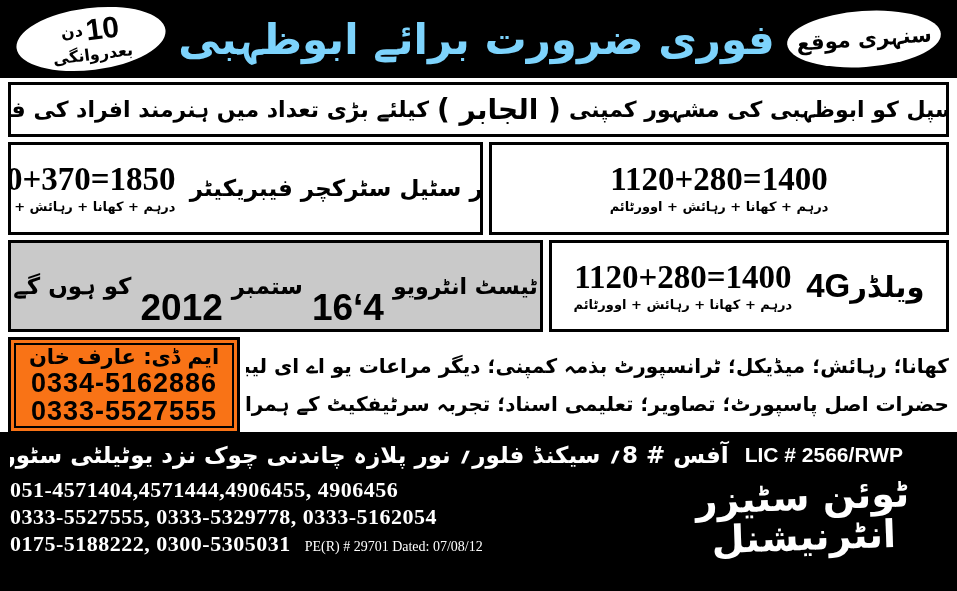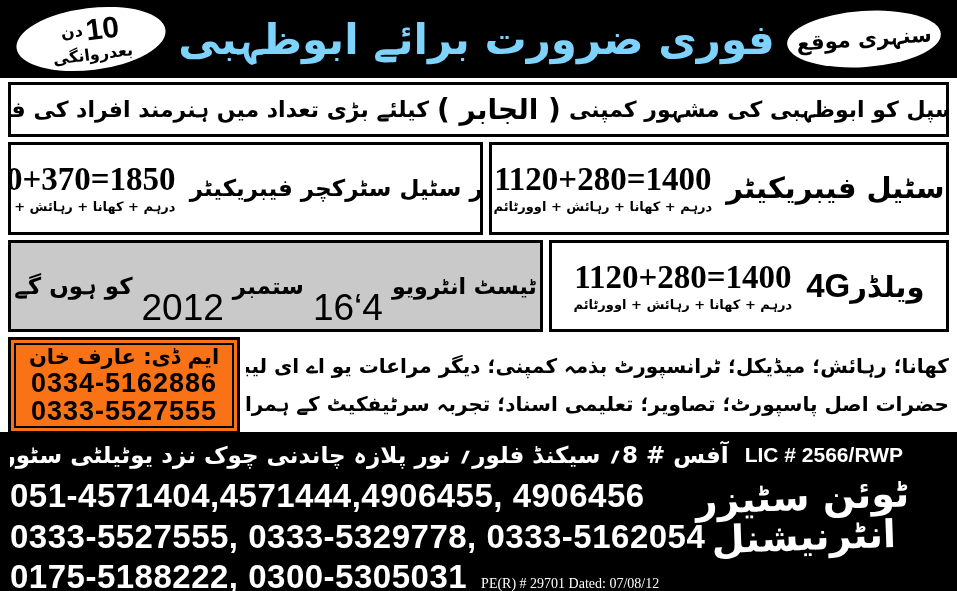--- a/index.html
+++ b/index.html
@@ -39,42 +39,42 @@
   .latin4g { font-family:"Liberation Sans",sans-serif; font-size:33px; font-weight:bold;
              direction:ltr; unicode-bidi:isolate; }
   .salary-block { text-align:center; direction:ltr; }
   .salary { font-family:"Liberation Serif",serif; font-weight:bold; font-size:33px; line-height:1;
             white-space:nowrap; }
   .benefits { direction:rtl; font-size:13px; font-weight:bold; white-space:nowrap; margin-top:3px; }
 
   .test-box { background:#c9c9c9; border:3px solid #000; display:flex; direction:rtl; align-items:center;
               justify-content:center; gap:9px; overflow:hidden; white-space:nowrap; }
   .t-label { font-size:22px; font-weight:bold; }
-  .t-big { font-family:"Liberation Sans",sans-serif; font-size:37px; font-weight:normal;
+  .t-big { font-family:"Liberation Sans",sans-serif; font-size:37px; font-weight:bold;
            direction:ltr; unicode-bidi:isolate;margin-top:44px; }
   .t-mid { font-size:23px; font-weight:bold; }
 
   .terms { display:flex; flex-direction:column; justify-content:center; text-align:center;
            direction:rtl; font-size:20px; font-weight:bold; line-height:1.9; overflow:hidden; }
   .terms div { white-space:nowrap; }
 
   .md-box { border:3px solid #000; padding:3px; background:#f97316; }
   .md-inner { border:2px solid #000; height:100%; display:flex; flex-direction:column;
               align-items:center; justify-content:center; }
   .md-name { direction:rtl; font-size:21px; font-weight:bold; }
   .md-phone { font-family:"Liberation Sans",sans-serif; font-size:27px; font-weight:bold;
               line-height:1.05; letter-spacing:1px; }
 
   
   .footer { height:159px; color:#fff; position:relative; padding:2px 10px; overflow:hidden; }
   .f-rowA { display:flex; direction:rtl; align-items:center; gap:16px; height:42px; overflow:hidden; }
   .f-lic { font-family:"Liberation Sans",sans-serif; font-weight:bold; font-size:21px;
            direction:ltr; unicode-bidi:isolate; margin-right:44px; white-space:nowrap; }
   .f-address { font-size:23px; font-weight:bold; white-space:nowrap; }
-  .f-phones { font-family:Liberation Sans, sans-serif; font-weight:bold; font-size:33px;
+  .f-phones { font-family:Liberation Serif, serif; font-weight:bold; font-size:22px;
               letter-spacing:0.5px; line-height:1.23; white-space:nowrap; }
   .f-rowD { display:flex; align-items:baseline; gap:14px; white-space:nowrap; }
   .f-twin { font-family:"Liberation Sans",sans-serif; font-weight:bold; font-size:27px; }
   .f-reg { font-family:"Liberation Serif",serif; font-size:14px; }
   .f-logo { position:absolute; right:10px; top:46px; width:288px; text-align:center; direction:rtl;
             font-size:38px; font-weight:bold; line-height:1.05; transform:rotate(-2deg); }
 </style>
 </head>
 <body>
 
@@ -97,21 +97,20 @@
   <div class="content">
 
     <div class="intro">
       <span>ہمارے معزز پرنسپل کو ابوظہبی کی مشہور کمپنی</span>
       <span class="company">( الجابر )</span>
       <span>کیلئے بڑی تعداد میں ہنرمند افراد کی فوری ضرورت ہے</span>
     </div>
 
     <div class="grid r1">
       <div class="box">
-        <span class="job-title">سٹیل فیبریکیٹر</span>
         <span class="salary-block">
           <span class="salary" style="display:block">1120+280=1400</span>
           <span class="benefits" style="display:block">درہم + کھانا + رہائش + اوورٹائم</span>
         </span>
       </div>
       <div class="box">
         <span class="job-title job-title-sm">سینئر سٹیل سٹرکچر فیبریکیٹر</span>
         <span class="salary-block">
           <span class="salary" style="display:block">1480+370=1850</span>
           <span class="benefits" style="display:block">درہم + کھانا + رہائش + اوورٹائم</span>

